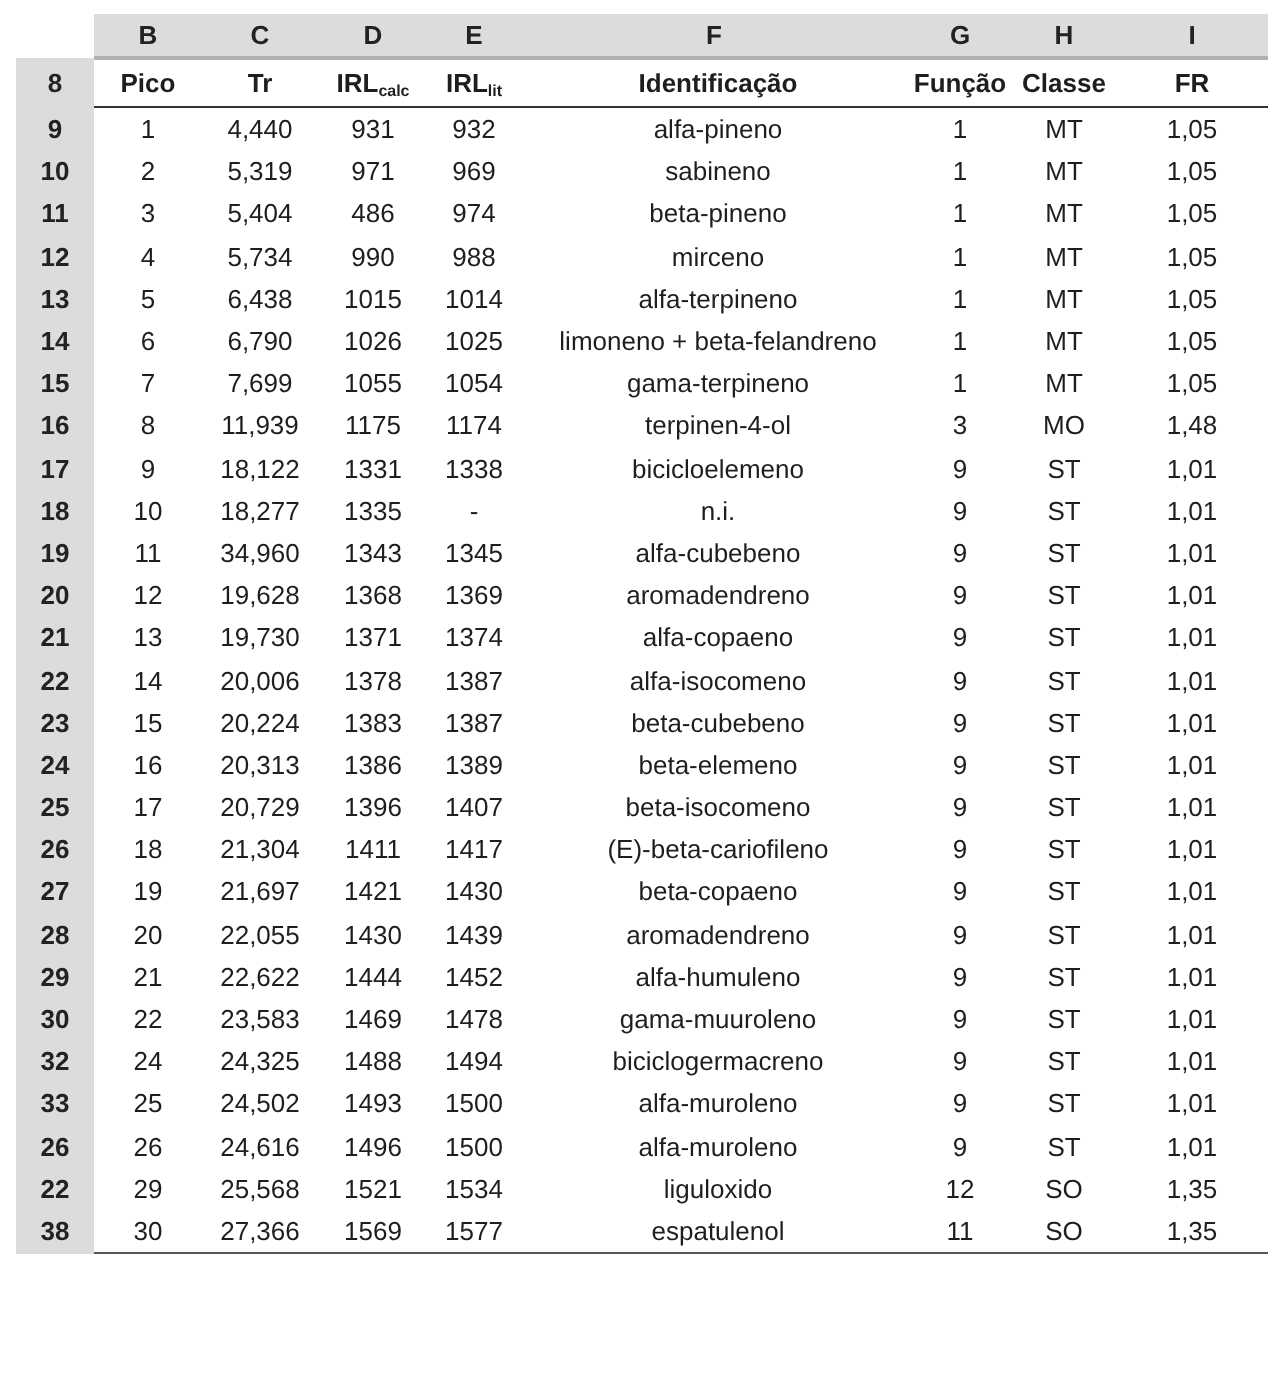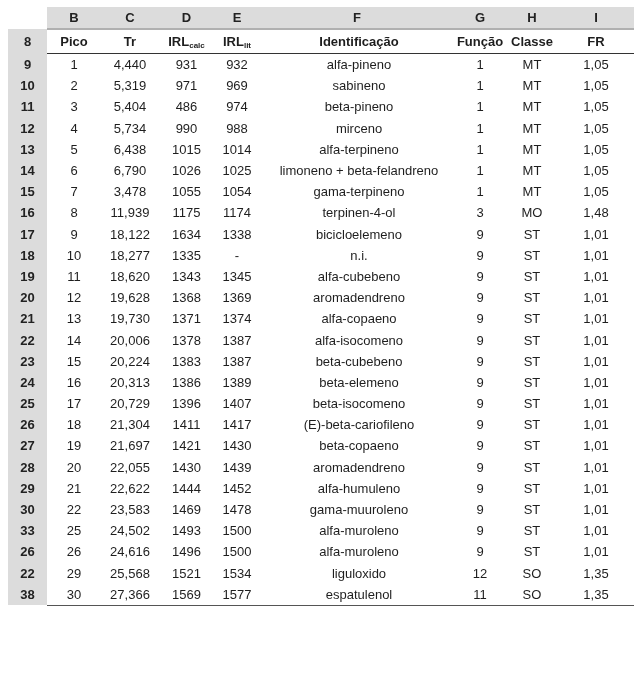--- a/index.html
+++ b/index.html
@@ -129,21 +129,21 @@
           <td>1026</td>
           <td>1025</td>
           <td class="left">limoneno + beta-felandreno</td>
           <td>1</td>
           <td>MT</td>
           <td>1,05</td>
         </tr>
         <tr class="data">
           <td class="rownum">15</td>
           <td>7</td>
-          <td>3,478</td>
+          <td>7,699</td>
           <td>1055</td>
           <td>1054</td>
           <td class="left">gama-terpineno</td>
           <td>1</td>
           <td>MT</td>
           <td>1,05</td>
         </tr>
         <tr class="data">
           <td class="rownum">16</td>
           <td>8</td>
@@ -152,42 +152,42 @@
           <td>1174</td>
           <td class="left">terpinen-4-ol</td>
           <td>3</td>
           <td>MO</td>
           <td>1,48</td>
         </tr>
         <tr class="data">
           <td class="rownum">17</td>
           <td>9</td>
           <td>18,122</td>
-          <td>1634</td>
+          <td>1331</td>
           <td>1338</td>
           <td class="left">bicicloelemeno</td>
           <td>9</td>
           <td>ST</td>
           <td>1,01</td>
         </tr>
         <tr class="data">
           <td class="rownum">18</td>
           <td>10</td>
           <td>18,277</td>
           <td>1335</td>
           <td>-</td>
           <td class="left">n.i.</td>
           <td>9</td>
           <td>ST</td>
           <td>1,01</td>
         </tr>
         <tr class="data">
           <td class="rownum">19</td>
           <td>11</td>
-          <td>18,620</td>
+          <td>34,960</td>
           <td>1343</td>
           <td>1345</td>
           <td class="left">alfa-cubebeno</td>
           <td>9</td>
           <td>ST</td>
           <td>1,01</td>
         </tr>
         <tr class="data">
           <td class="rownum">20</td>
           <td>12</td>
@@ -298,20 +298,31 @@
           <td>ST</td>
           <td>1,01</td>
         </tr>
         <tr class="data">
           <td class="rownum">30</td>
           <td>22</td>
           <td>23,583</td>
           <td>1469</td>
           <td>1478</td>
           <td class="left">gama-muuroleno</td>
+          <td>9</td>
+          <td>ST</td>
+          <td>1,01</td>
+        </tr>
+        <tr class="data">
+          <td class="rownum">32</td>
+          <td>24</td>
+          <td>24,325</td>
+          <td>1488</td>
+          <td>1494</td>
+          <td class="left">biciclogermacreno</td>
           <td>9</td>
           <td>ST</td>
           <td>1,01</td>
         </tr>
         <tr class="data">
           <td class="rownum">33</td>
           <td>25</td>
           <td>24,502</td>
           <td>1493</td>
           <td>1500</td>

